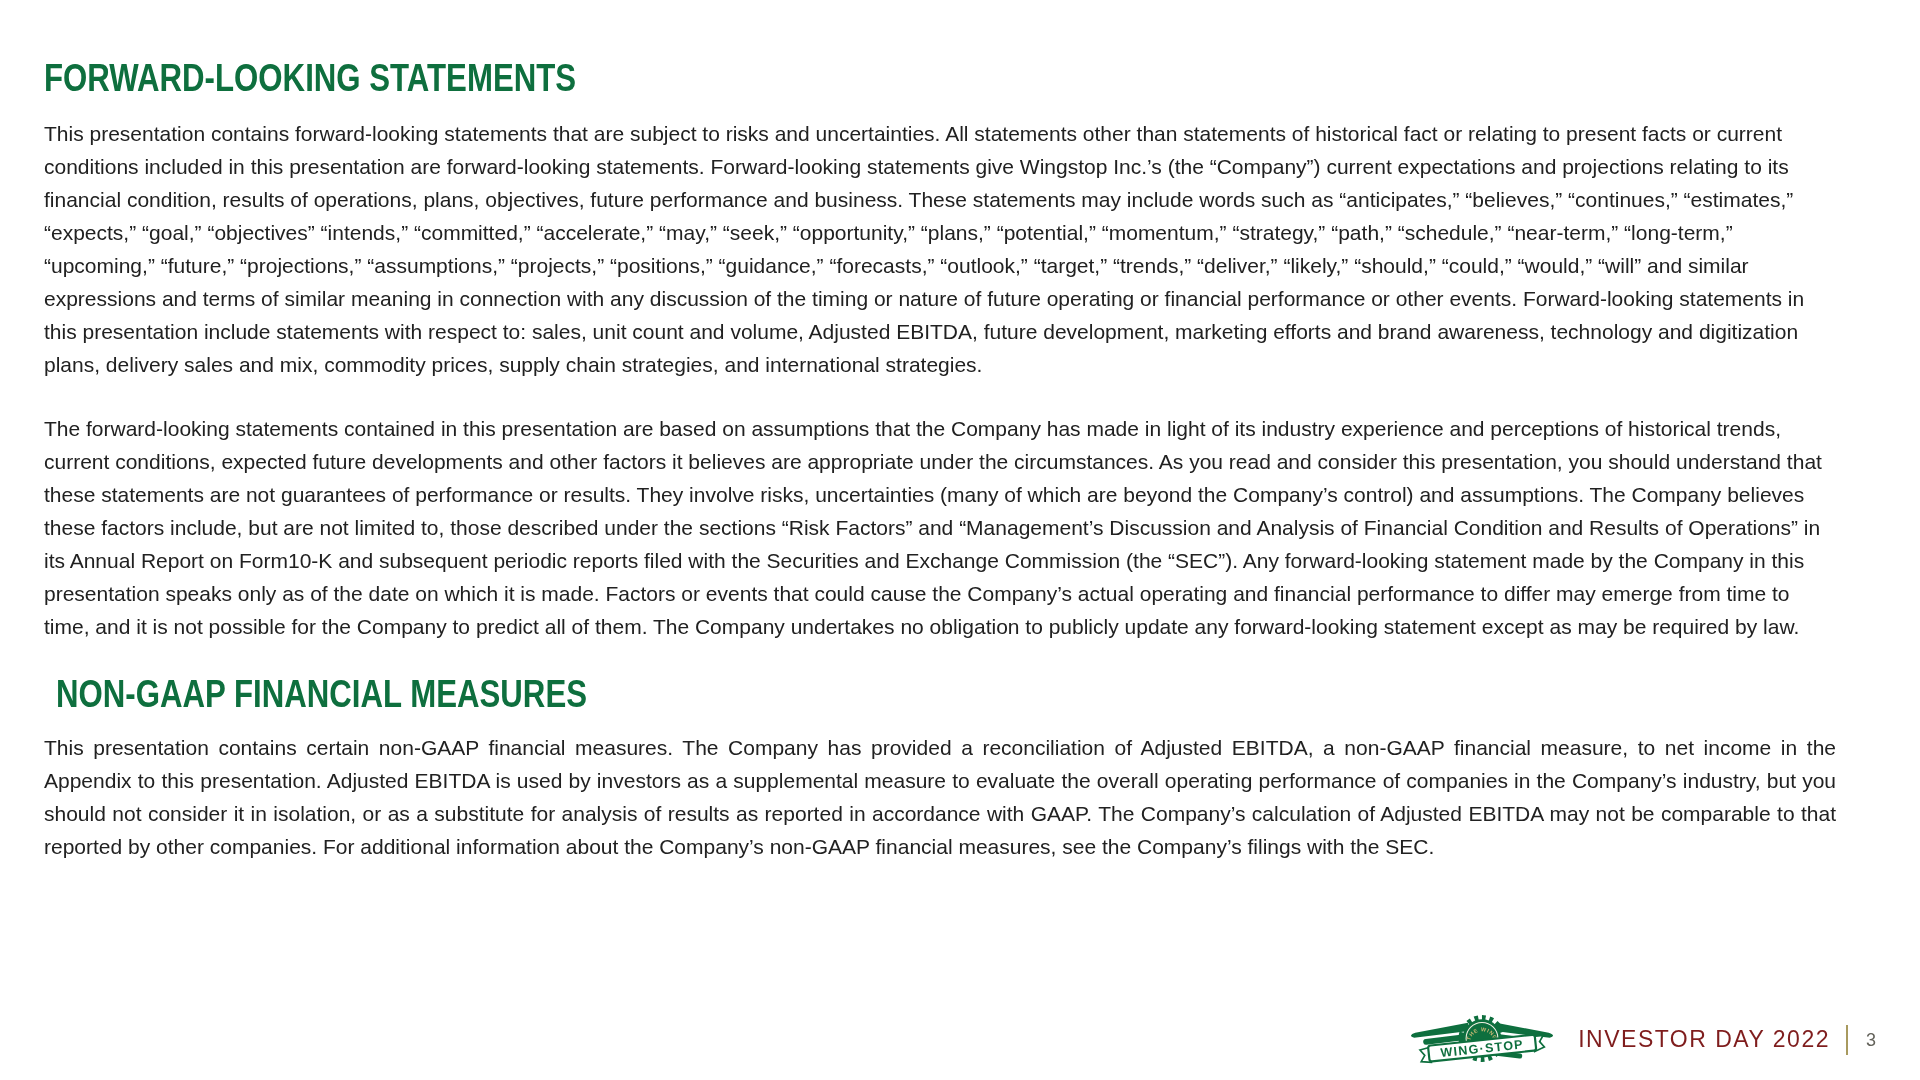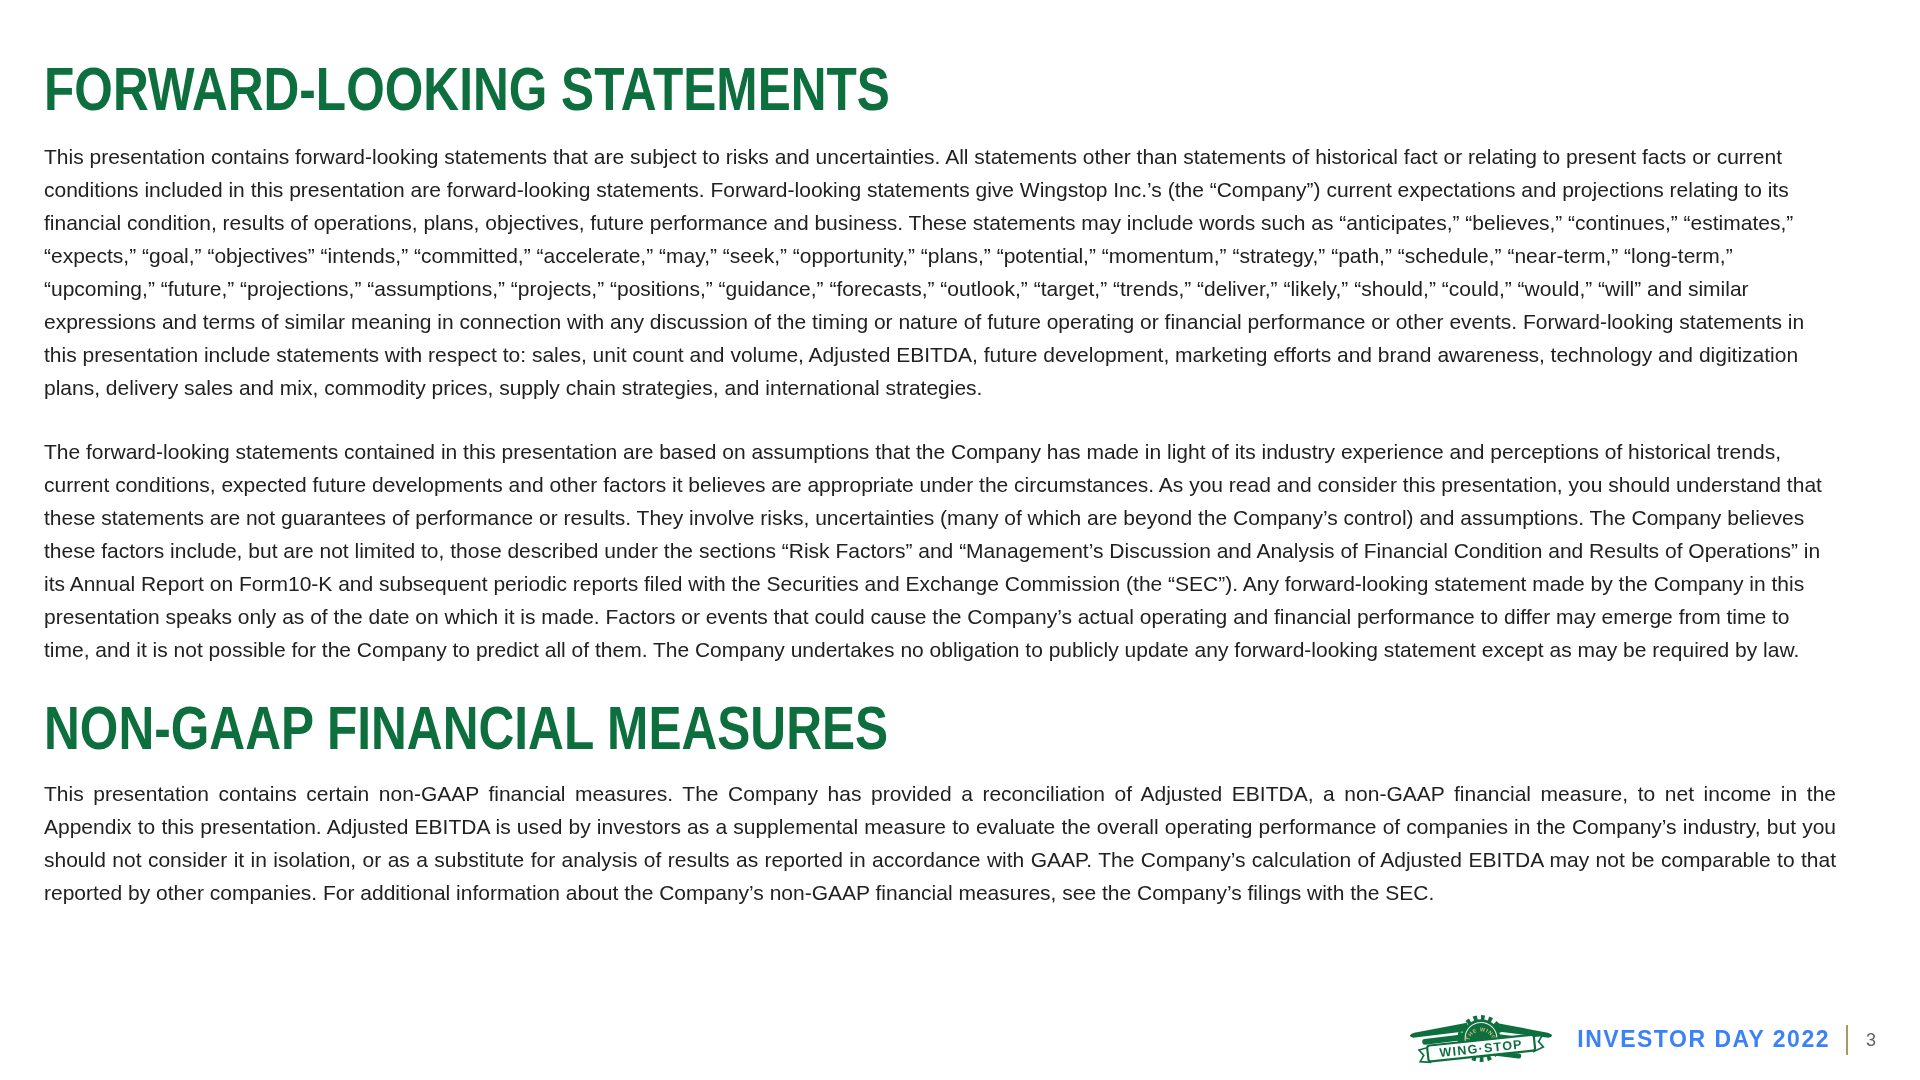--- a/index.html
+++ b/index.html
@@ -12,52 +12,52 @@
     margin:0 auto;
   }
   .content{
     position:absolute;
     left:44px;top:58px;
     width:1792px;
   }
   h1.slide-heading{
     margin:0 0 20px 0;
     line-height:1.0;
-    font-size:62px;
+    font-size:39px;
     font-weight:700;
     color:#0e6f3e;
     letter-spacing:0px;
     white-space:nowrap;
   }
   h1.slide-heading .condense{
     display:inline-block;
     transform:scaleX(0.8);
     transform-origin:left center;
   }
-  h1.h2-style{ margin:6px 0 18px 0; }
+  h1.h2-style{ margin:6px 0 18px 12px; }
   p.body-text{
     margin:0 0 31px 0;
     font-size:21px;
     line-height:33px;
     color:#212121;
     text-align:left;
   }
   p.body-text.justified{ text-align:justify; }
   .footer{
     position:absolute;
     right:44px;bottom:8px;
     display:flex;
     align-items:center;
   }
   .footer .logo{ margin-right:12px; }
   .footer .event-label{
     font-size:23px;
     letter-spacing:1.5px;
-    color:#3b82f6;
-    font-weight:700;
+    color:#7f1d1d;
+    font-weight:400;
     white-space:nowrap;
     margin-bottom:4px;
   }
   .footer .divider{
     width:2px;height:30px;
     background:#a89a5f;
     margin:0 18px 2px 16px;
   }
   .footer .page-number{
     font-size:18px;

